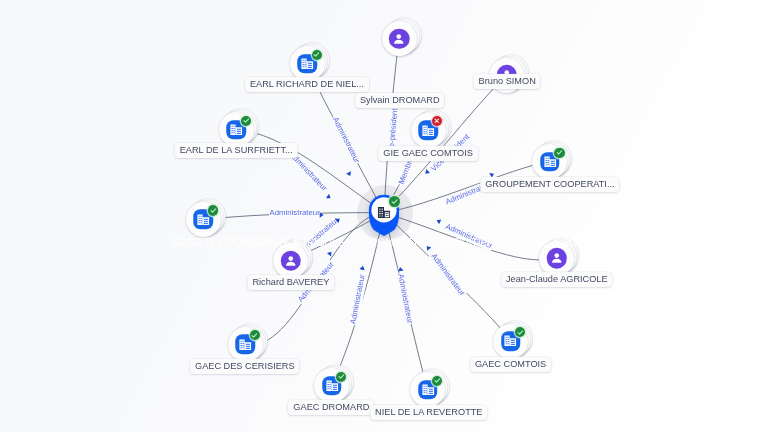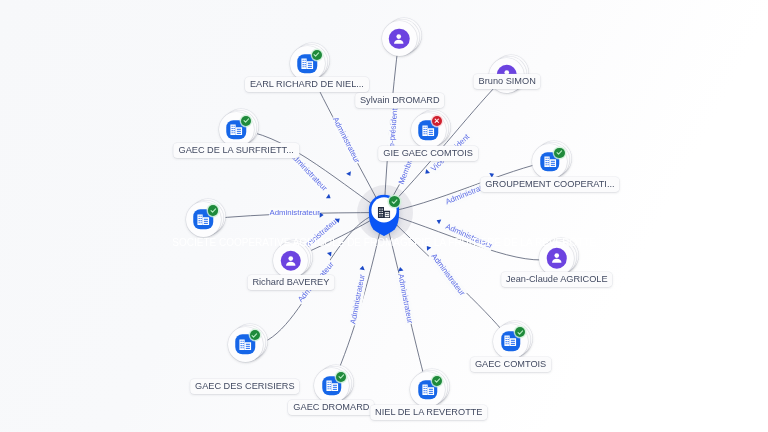--- a/index.html
+++ b/index.html
@@ -393,27 +393,27 @@
         </svg></div>
       <div class="badge ok" style="width:11px;height:11px;margin-left:4.8px;margin-top:-16.5px;box-shadow:0 0 0 1.6px rgba(205,240,213,.85)">
         <svg viewBox="0 0 24 24" width="9" height="9">
           <path d="M5.8 12.8l4.2 4.2 8.4-9.2" stroke="#b9ecc6" stroke-width="3" fill="none" stroke-linecap="round" stroke-linejoin="round"></path>
         </svg>
       </div>
     </div>
     <div class="label" style="left: 306.9px; top: 77.3px; transform: translateX(-50%);">EARL RICHARD DE NIEL...</div>
     <div class="label" style="left: 399.8px; top: 52.4px; transform: translateX(-50%); margin-top: 41px;">Sylvain DROMARD</div>
     <div class="label" style="left: 507.2px; top: 74px; transform: translateX(-50%);">Bruno SIMON</div>
-    <div class="label" style="left: 236.2px; top: 143.4px; transform: translateX(-50%);">GAEC DE LA SURFRIETT...</div>
+    <div class="label" style="left: 236.2px; top: 143.4px; transform: translateX(-50%);">EARL DE LA SURFRIETT...</div>
     <div class="label" style="left: 428.1px; top: 145.9px; transform: translateX(-50%);">GIE GAEC COMTOIS</div>
     <div class="label" style="left: 549.9px; top: 177px; transform: translateX(-50%);">GROUPEMENT COOPERATI...</div>
     <div class="label" style="left: 290.9px; top: 274.7px; transform: translateX(-50%);">Richard BAVEREY</div>
     <div class="label" style="left: 556.8px; top: 272.1px; transform: translateX(-50%);">Jean-Claude AGRICOLE</div>
     <div class="label" style="left: 510.6px; top: 357px; transform: translateX(-50%);">GAEC COMTOIS</div>
-    <div class="label" style="left: 244.8px; top: 358.8px; transform: translateX(-50%); margin-top: 20px;">GAEC DES CERISIERS</div>
+    <div class="label" style="left: 244.8px; top: 358.8px; transform: translateX(-50%);">GAEC DES CERISIERS</div>
     <div class="label" style="left: 331.4px; top: 400.2px; transform: translateX(-50%);">GAEC DROMARD</div>
     <div class="label" style="left: 428.8px; top: 404.9px; transform: translateX(-50%);">NIEL DE LA REVEROTTE</div>
     <div class="label hl" style="left: 384.2px; top: 236.3px; transform: translateX(-50%);">SOCIETE COOPERATIVE AGRICOLE DE FROMAGERIE LA FRUITIERE DE LA REVEROTTE</div>
     <div class="elabel" style="left: 334.5px; top: 116.5px; transform: translate(-1px, -50%) rotate(63deg);">Administrateur</div>
     <div class="earrow" style="left: 353px; top: 171px; transform: translate(-3px, -50%) rotate(63deg);"><svg width="5" height="6" viewBox="0 0 5 6">
         <path d="M0.7 0.3 L4.6 3 L0.7 5.7 Z" fill="#1b49c8"></path>
       </svg></div>
     <div class="elabel" style="left: 391.5px; top: 158.5px; transform: translate(-1px, -50%) rotate(-85deg);">Vice-président</div>
     <div class="earrow" style="left: 390.5px; top: 99px; transform: translate(-3px, -50%) rotate(-85deg);"><svg width="5" height="6" viewBox="0 0 5 6">
         <path d="M0.7 0.3 L4.6 3 L0.7 5.7 Z" fill="#1b49c8"></path>

